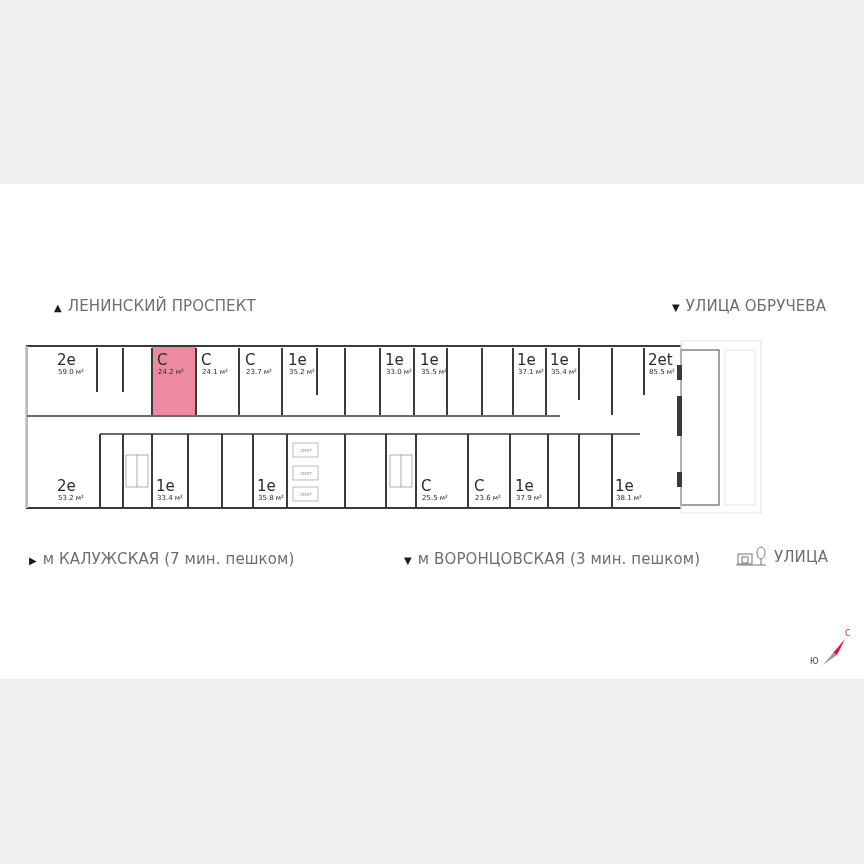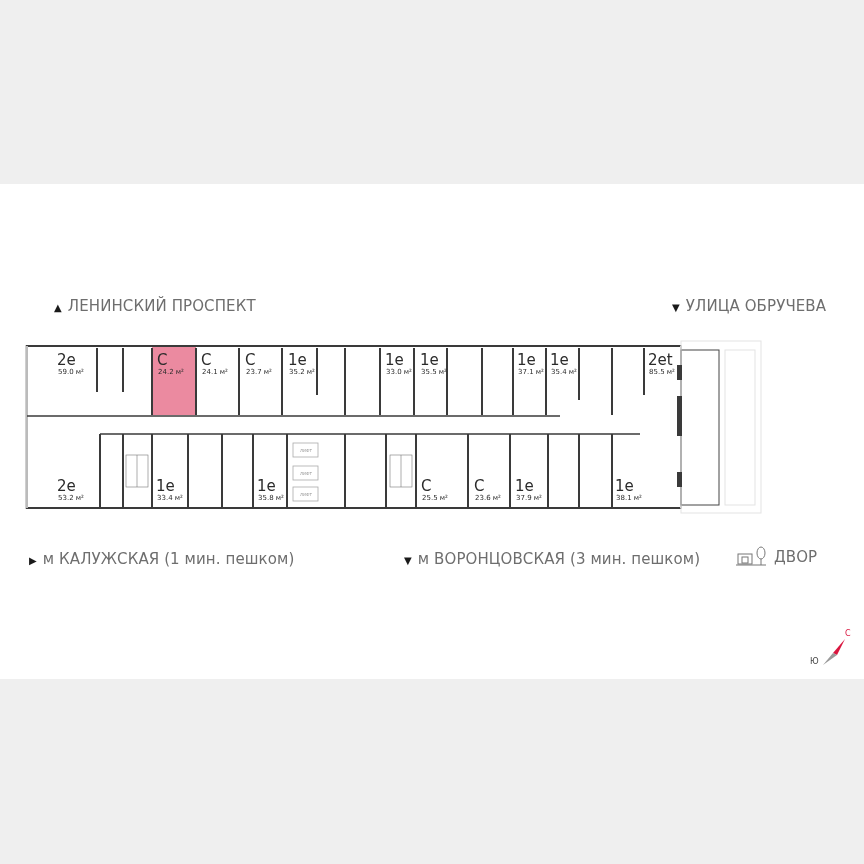--- a/index.html
+++ b/index.html
@@ -173,33 +173,33 @@
         <text class="unit-area" x="516" y="500">37.9 м²</text>
       </g>
       <g>
         <text class="unit-type" x="615" y="491">1е</text>
         <text class="unit-area" x="616" y="500">38.1 м²</text>
       </g>
     </g>
 </svg>
 
 <div class="label" style="left:29px; top:550px;">
-  <span class="tri">▶</span><span>м КАЛУЖСКАЯ (1 мин. пешком)</span>
+  <span class="tri">▶</span><span>м КАЛУЖСКАЯ (7 мин. пешком)</span>
 </div>
 <div class="label" style="left:404px; top:550px;">
   <span class="tri">▼</span><span>м ВОРОНЦОВСКАЯ  (3 мин. пешком)</span>
 </div>
 <div class="label" style="left:736px; top:546px;">
   <svg width="32" height="22" viewBox="0 0 32 22" style="vertical-align:middle; margin-right:6px;">
     <rect x="2" y="8" width="14" height="10" fill="none" stroke="#777" stroke-width="1"></rect>
     <rect x="6" y="11" width="6" height="6" fill="none" stroke="#777" stroke-width="1"></rect>
     <line x1="0" y1="19" x2="30" y2="19" stroke="#777" stroke-width="1"></line>
     <ellipse cx="25" cy="7" rx="4" ry="6" fill="none" stroke="#777" stroke-width="1"></ellipse>
     <line x1="25" y1="13" x2="25" y2="19" stroke="#777" stroke-width="1"></line>
-  </svg><span>ДВОР</span>
+  </svg><span>УЛИЦА</span>
 </div>
 
 <svg style="position:absolute; left:815px; top:635px;" width="40" height="35">
   <polygon points="30,4 18,18 22,20" fill="#d9163f"></polygon>
   <polygon points="8,30 18,18 22,20" fill="#9a9a9a"></polygon>
 </svg>
 <div class="compass-s" style="left:845px; top:629px;">С</div>
 <div class="compass-n" style="left:810px; top:657px;">Ю</div>
 
 </body></html>

